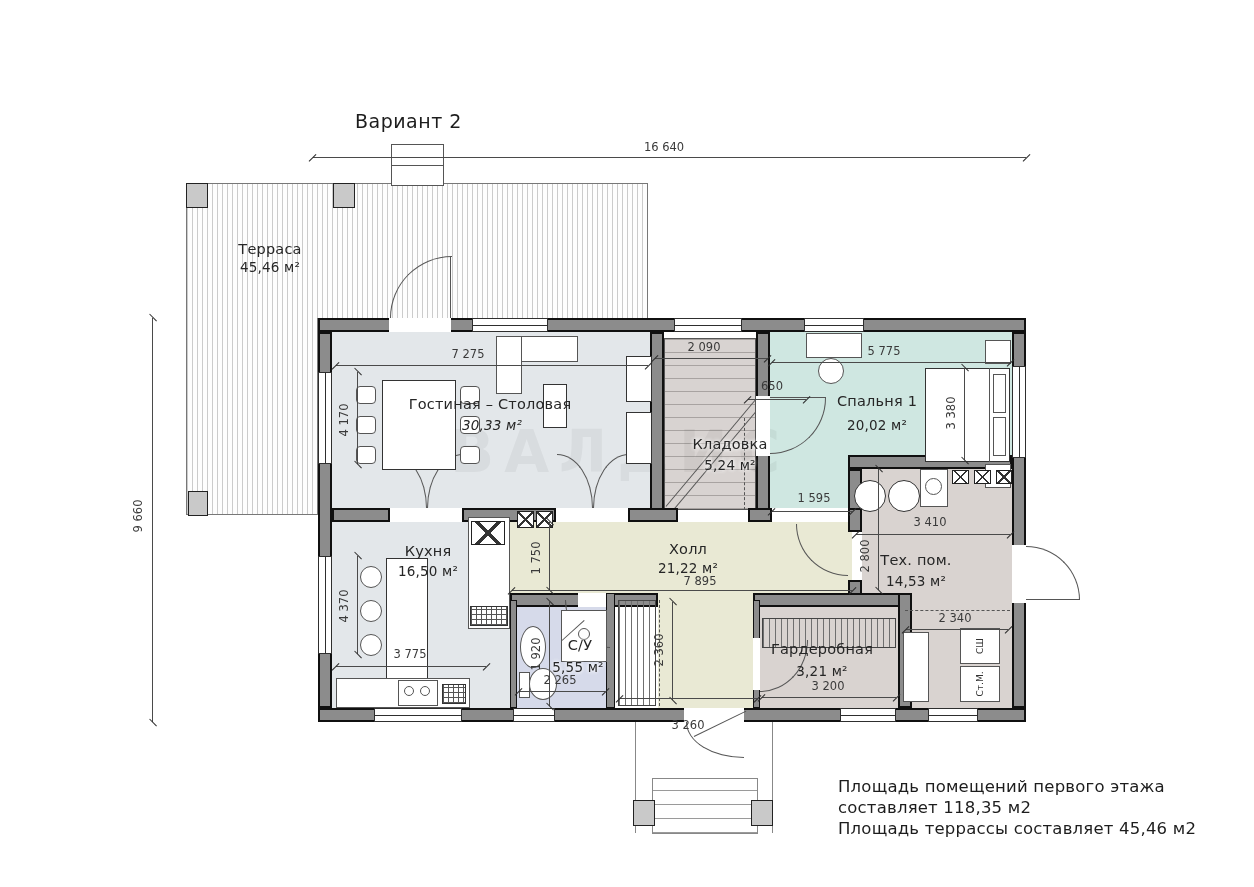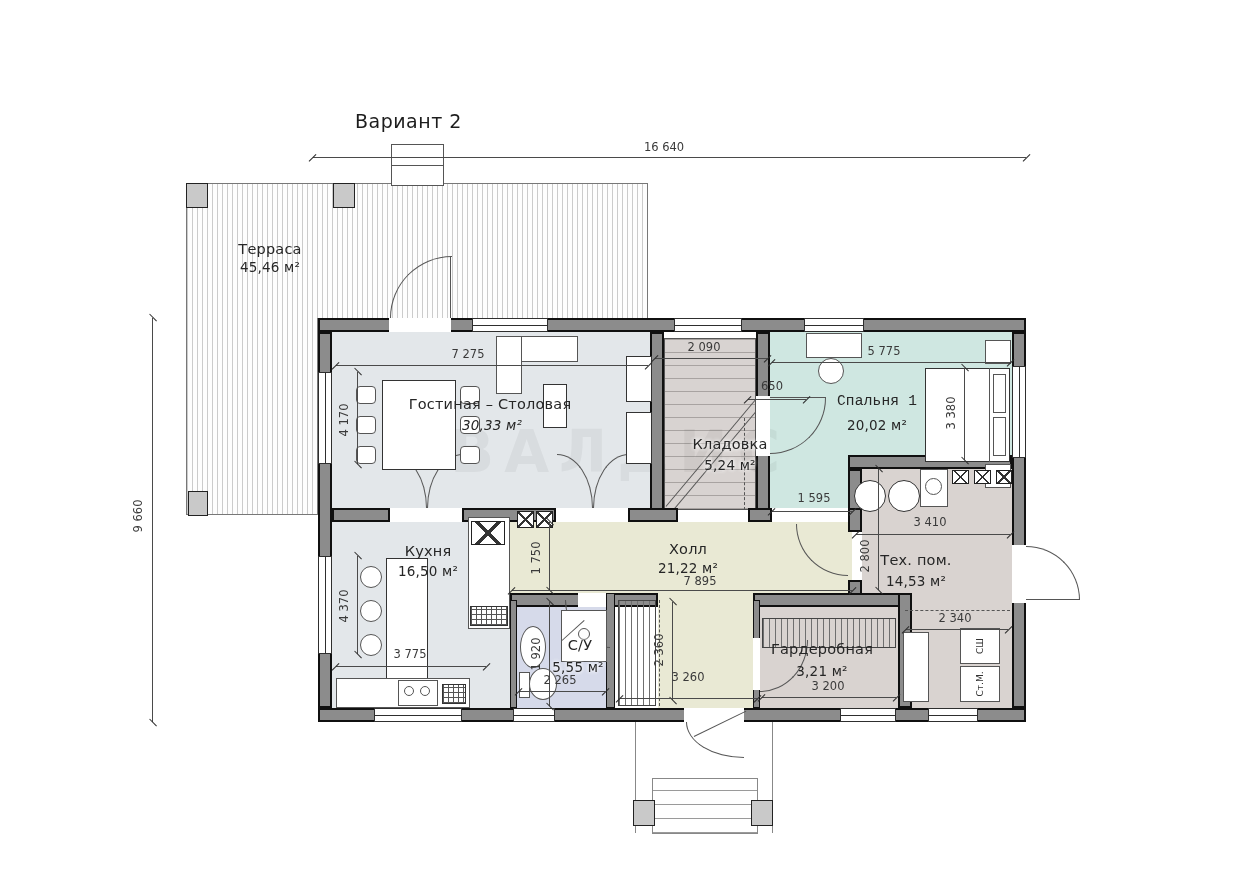--- a/index.html
+++ b/index.html
@@ -242,37 +242,42 @@
   <div class="dim dimr" style="left:344px;top:606px;">4 370</div>
   <div class="dim" style="left:814px;top:498px;">1 595</div>
   <div class="dim" style="left:930px;top:522px;">3 410</div>
   <div class="dim dimr" style="left:865px;top:556px;">2 800</div>
   <div class="dim dimr" style="left:536px;top:558px;">1 750</div>
   <div class="dim" style="left:700px;top:581px;">7 895</div>
   <div class="dim" style="left:410px;top:654px;">3 775</div>
   <div class="dim dimr" style="left:536px;top:654px;">1 920</div>
   <div class="dim" style="left:560px;top:680px;">2 265</div>
   <div class="dim dimr" style="left:659px;top:650px;">2 360</div>
-  <div class="dim" style="left:688px;top:677px;">3 260</div>
+  <div class="dim" style="left:688px;top:725px;">3 260</div>
   <div class="dim" style="left:828px;top:686px;">3 200</div>
   <div class="dim" style="left:955px;top:618px;">2 340</div>
 
   <div class="lbl" style="left:270px;top:249px;">Терраса</div>
   <div class="lbl area" style="left:270px;top:267px;">45,46 м²</div>
   <div class="lbl" style="left:490px;top:404px;">Гостиная – Столовая</div>
   <div class="lbl area" style="left:492px;top:425px;font-style:italic;">30,33 м²</div>
-  <div class="lbl" style="left:877px;top:401px;font-family:Liberation Mono, monospace;">Спальня 1</div>
+  <div class="lbl" style="left:877px;top:401px;">Спальня 1</div>
   <div class="lbl area" style="left:877px;top:425px;">20,02 м²</div>
   <div class="lbl halo" style="left:730px;top:444px;">Кладовка</div>
   <div class="lbl area halo" style="left:730px;top:465px;">5,24 м²</div>
   <div class="lbl" style="left:428px;top:551px;">Кухня</div>
   <div class="lbl area" style="left:428px;top:571px;">16,50 м²</div>
   <div class="lbl" style="left:688px;top:549px;">Холл</div>
   <div class="lbl area" style="left:688px;top:568px;">21,22 м²</div>
   <div class="lbl" style="left:916px;top:560px;">Тех. пом.</div>
   <div class="lbl area" style="left:916px;top:581px;">14,53 м²</div>
   <div class="lbl halo" style="left:580px;top:645px;">С/У</div>
   <div class="lbl area halo" style="left:578px;top:667px;">5,55 м²</div>
   <div class="lbl" style="left:822px;top:649px;">Гардеробная</div>
   <div class="lbl area" style="left:822px;top:671px;">3,21 м²</div>
 
+  <div class="summary" style="left:838px;top:776px;">
+    <div>Площадь помещений первого этажа</div>
+    <div>составляет 118,35 м2</div>
+    <div>Площадь террассы составляет 45,46 м2</div>
+  </div>
 
 </div>
 
 </body></html>

